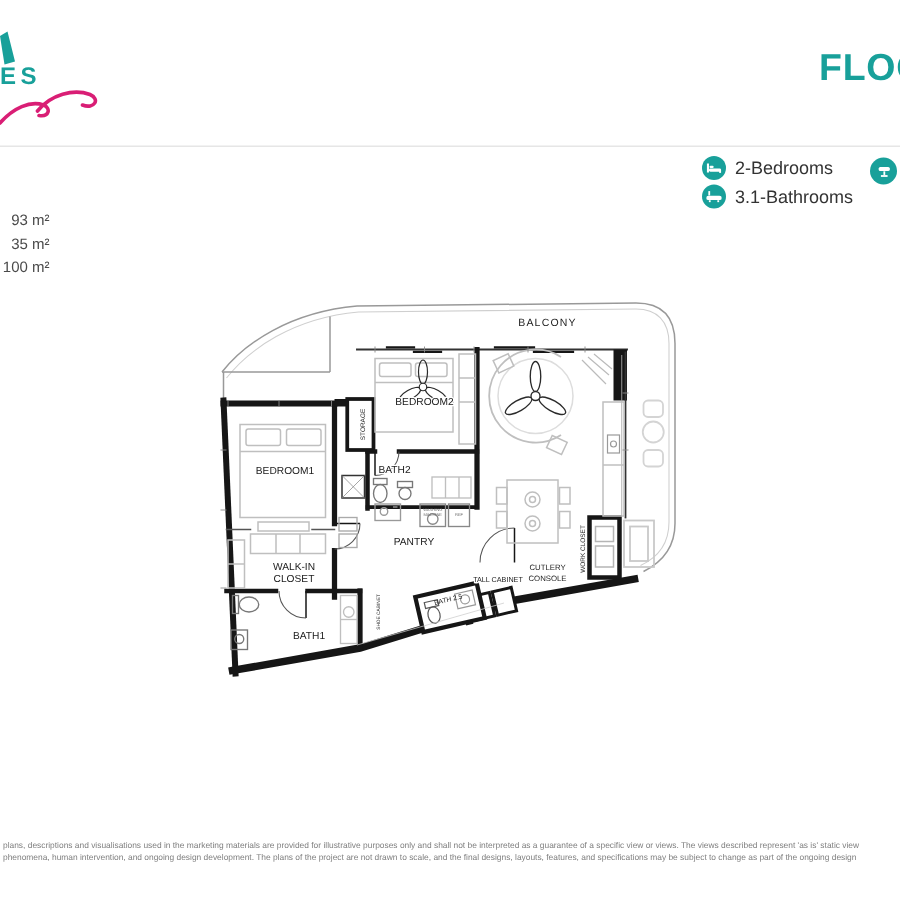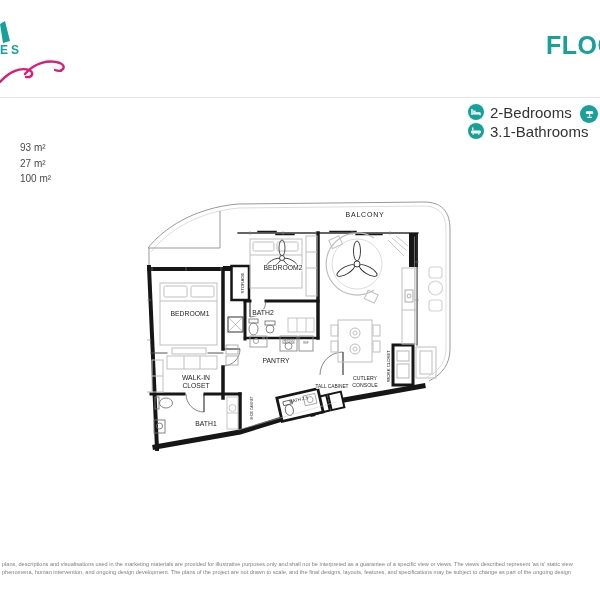--- a/index.html
+++ b/index.html
@@ -3,34 +3,34 @@
 <meta charset="utf-8">
 <style>
   html,body{margin:0;padding:0;}
   body{
     width:600px;height:600px;overflow:hidden;position:relative;
     background:#ffffff;font-family:"Liberation Sans",sans-serif;
   }
   
   .hdr-divider{position:absolute;top:97px;left:0;width:600px;height:1px;background:#e6e6e6;}
   .logo{position:absolute;left:0;top:16px;width:90px;height:76px;}
-  .logo-es{position:absolute;left:0px;top:27px;font-size:12px;font-weight:bold;
+  .logo-es{position:absolute;left:0px;top:27px;font-size:16px;font-weight:bold;
     color:#18a09a;letter-spacing:3px;}
   .page-title{position:absolute;left:546px;top:31px;font-size:25px;font-weight:bold;
     color:#18a09a;letter-spacing:0.5px;white-space:nowrap;}
   
   .legend{position:absolute;left:468px;top:104px;}
   .legend-row{display:flex;align-items:center;margin-bottom:3px;height:16px;}
   .legend-icon{width:16px;height:16px;border-radius:50%;background:#18a09a;
     display:inline-flex;align-items:center;justify-content:center;margin-right:6px;flex:0 0 16px;}
-  .legend-label{font-size:15px;color:#333;white-space:nowrap;}
+  .legend-label{font-size:12px;color:#333;white-space:nowrap;}
   .legend-icon-cut{position:absolute;left:580px;top:105px;width:18px;height:18px;border-radius:50%;
     background:#18a09a;display:flex;align-items:center;justify-content:center;}
   
-  .areas{position:absolute;left:0;top:140px;width:33px;text-align:left;padding-left:20px;}
+  .areas{position:absolute;left:0;top:140px;width:33px;text-align:right;}
   .areas div{font-size:10px;color:#4a4a4a;line-height:15.5px;white-space:nowrap;}
   
   .plan-svg{position:absolute;left:0;top:0;width:600px;height:600px;}
   
   .disclaimer{position:absolute;left:2px;top:560px;width:700px;}
   .disclaimer div{font-size:5.6px;color:#808080;line-height:8px;white-space:nowrap;}
 </style>
 </head>
 <body>
 
@@ -71,21 +71,21 @@
 <div class="legend-icon-cut">
   <svg width="13" height="13" viewBox="0 0 14 14">
     <rect x="3" y="3.5" width="8" height="3" rx="1.2" fill="#fff"></rect>
     <rect x="6.4" y="6.7" width="1.3" height="2.6" fill="#fff"></rect>
     <rect x="4.6" y="9.4" width="4.8" height="1.3" fill="#fff"></rect>
   </svg>
 </div>
 
 <div class="areas">
   <div>93 m²</div>
-  <div>27 m²</div>
+  <div>35 m²</div>
   <div>100 m²</div>
 </div>
 
 <svg class="plan-svg" viewBox="0 0 600 600">
 
   <g fill="none">
     <path d="M148 248 C163 229 193 208 238 204 L424 202 C441 202 450 211 450 229 L450 349 C450 363 443 374 429 381" stroke="#999" stroke-width="1"></path>
     <path d="M151 252 C166 233 195 212 239 208 L424 206 C438 206 446 214 446 229 L446 348 C446 361 440 371 427 377" stroke="#cfcfcf" stroke-width="0.7"></path>
     <path d="M148 248 L220 248 M220 248 L220 211 M149 248 L149 268" stroke="#999" stroke-width="1"></path>
   </g>

